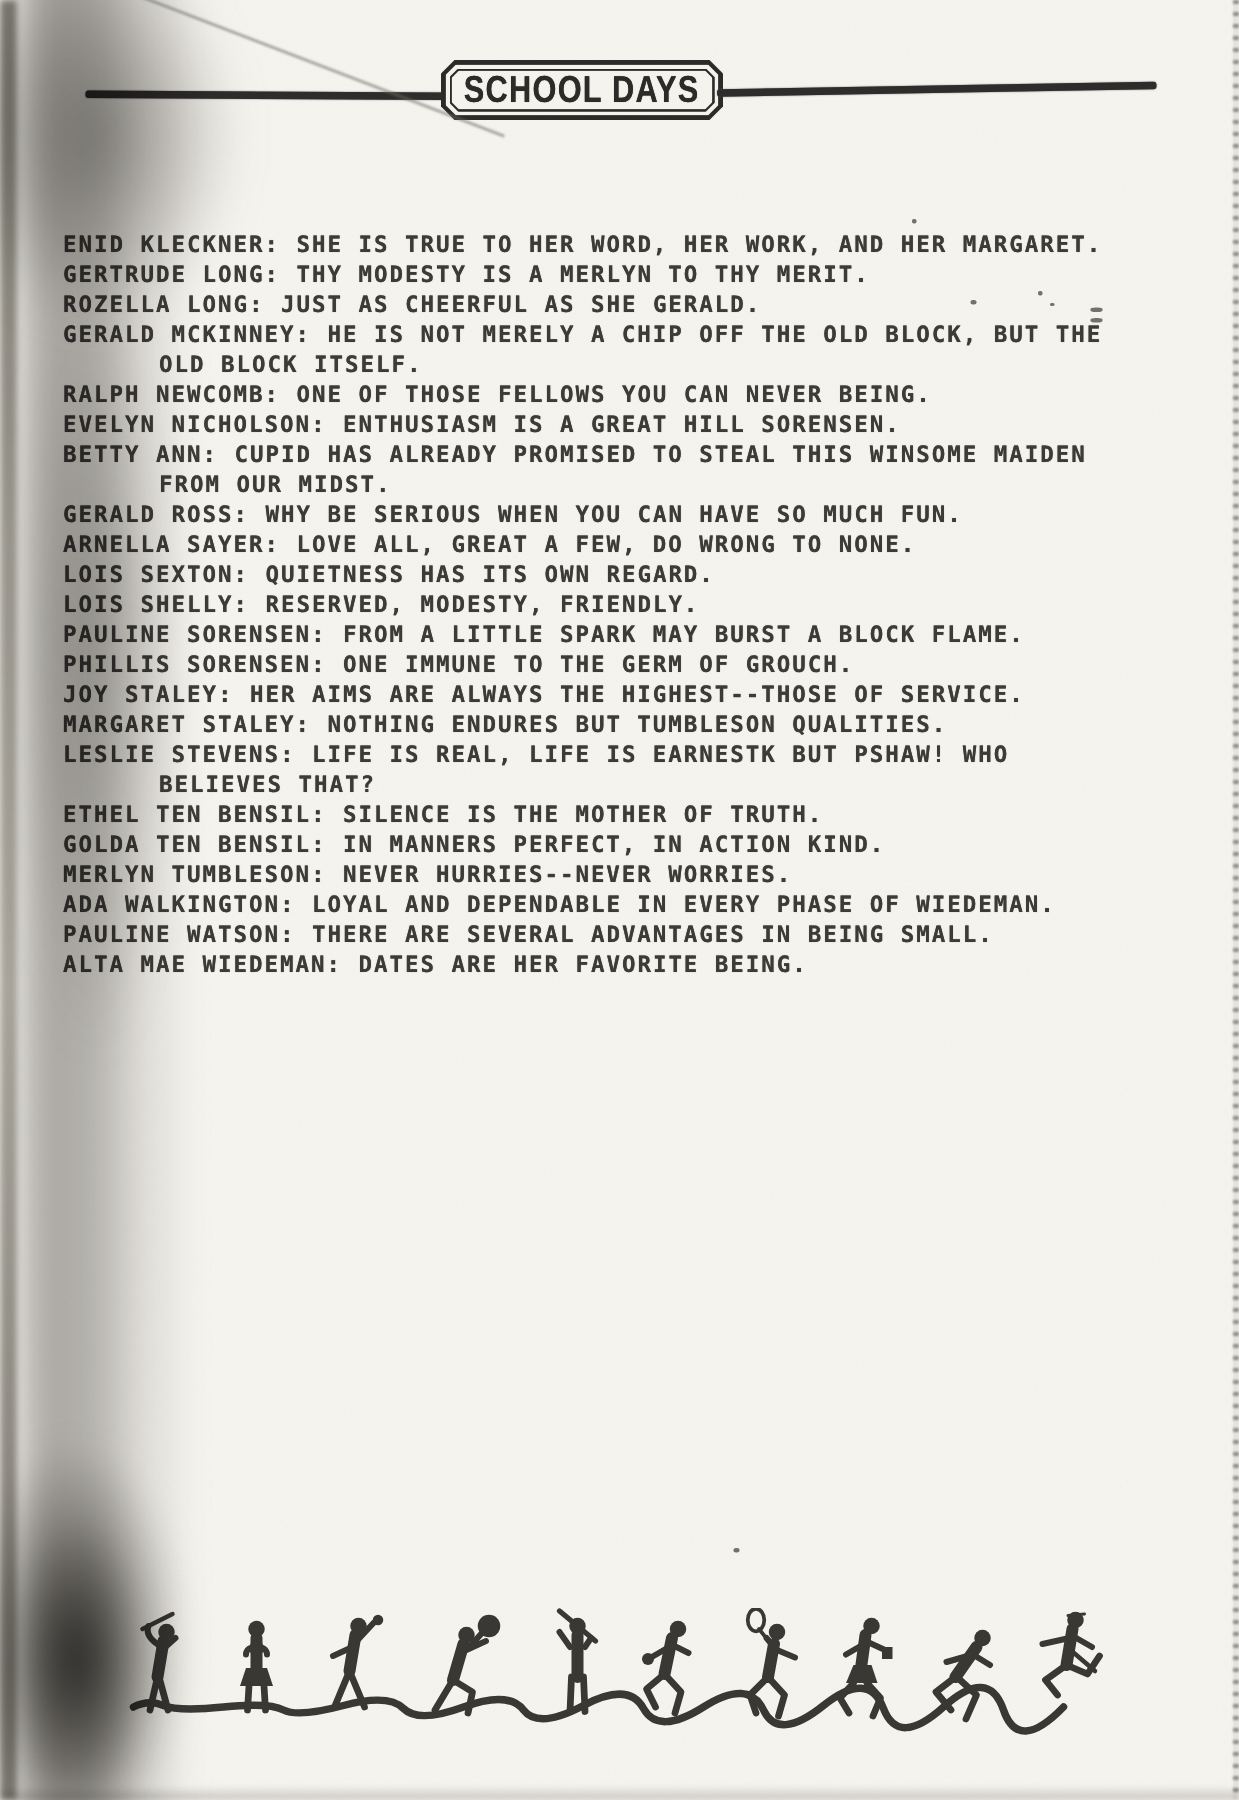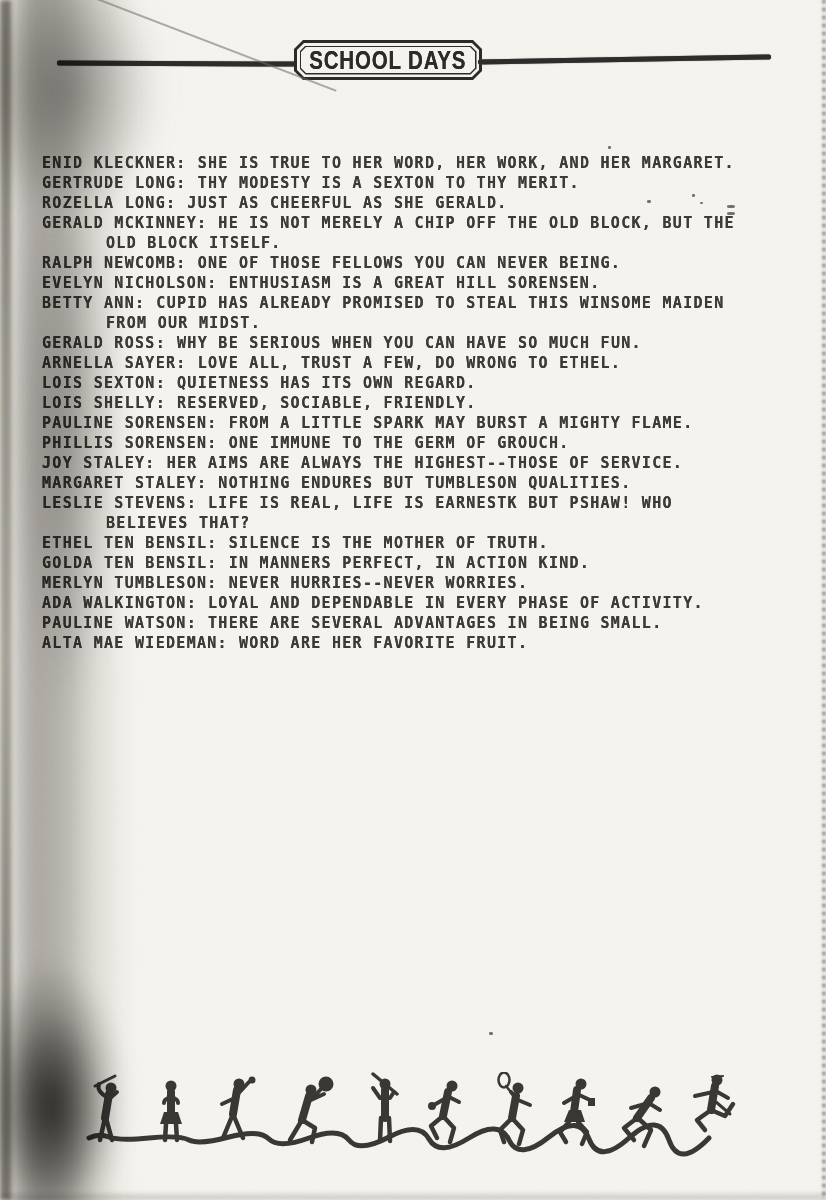--- a/index.html
+++ b/index.html
@@ -65,21 +65,21 @@
     </div>
     <div class="rule" id="rule-right"></div>
   </div>
 
   <main id="entries">
     <div class="entry">
       <span class="nm">ENID KLECKNER:</span><span class="qt">SHE IS TRUE TO HER WORD, HER WORK, AND HER MARGARET.</span>
     </div>
 
     <div class="entry">
-      <span class="nm">GERTRUDE LONG:</span><span class="qt">THY MODESTY IS A SEXTON TO THY MERIT.</span>
+      <span class="nm">GERTRUDE LONG:</span><span class="qt">THY MODESTY IS A MERLYN TO THY MERIT.</span>
     </div>
 
     <div class="entry">
       <span class="nm">ROZELLA LONG:</span><span class="qt">JUST AS CHEERFUL AS SHE GERALD.</span>
     </div>
 
     <div class="entry">
       <span class="nm">GERALD MCKINNEY:</span><span class="qt">HE IS NOT MERELY A CHIP OFF THE OLD BLOCK, BUT THE OLD BLOCK ITSELF.</span>
     </div>
 
@@ -93,33 +93,33 @@
 
     <div class="entry">
       <span class="nm">BETTY ANN:</span><span class="qt">CUPID HAS ALREADY PROMISED TO STEAL THIS WINSOME MAIDEN FROM OUR MIDST.</span>
     </div>
 
     <div class="entry">
       <span class="nm">GERALD ROSS:</span><span class="qt">WHY BE SERIOUS WHEN YOU CAN HAVE SO MUCH FUN.</span>
     </div>
 
     <div class="entry">
-      <span class="nm">ARNELLA SAYER:</span><span class="qt">LOVE ALL, TRUST A FEW, DO WRONG TO ETHEL.</span>
+      <span class="nm">ARNELLA SAYER:</span><span class="qt">LOVE ALL, GREAT A FEW, DO WRONG TO NONE.</span>
     </div>
 
     <div class="entry">
       <span class="nm">LOIS SEXTON:</span><span class="qt">QUIETNESS HAS ITS OWN REGARD.</span>
     </div>
 
     <div class="entry">
-      <span class="nm">LOIS SHELLY:</span><span class="qt">RESERVED, SOCIABLE, FRIENDLY.</span>
-    </div>
-
-    <div class="entry">
-      <span class="nm">PAULINE SORENSEN:</span><span class="qt">FROM A LITTLE SPARK MAY BURST A MIGHTY FLAME.</span>
+      <span class="nm">LOIS SHELLY:</span><span class="qt">RESERVED, MODESTY, FRIENDLY.</span>
+    </div>
+
+    <div class="entry">
+      <span class="nm">PAULINE SORENSEN:</span><span class="qt">FROM A LITTLE SPARK MAY BURST A BLOCK FLAME.</span>
     </div>
 
     <div class="entry">
       <span class="nm">PHILLIS SORENSEN:</span><span class="qt">ONE IMMUNE TO THE GERM OF GROUCH.</span>
     </div>
 
     <div class="entry">
       <span class="nm">JOY STALEY:</span><span class="qt">HER AIMS ARE ALWAYS THE HIGHEST--THOSE OF SERVICE.</span>
     </div>
 
@@ -137,29 +137,29 @@
 
     <div class="entry">
       <span class="nm">GOLDA TEN BENSIL:</span><span class="qt">IN MANNERS PERFECT, IN ACTION KIND.</span>
     </div>
 
     <div class="entry">
       <span class="nm">MERLYN TUMBLESON:</span><span class="qt">NEVER HURRIES--NEVER WORRIES.</span>
     </div>
 
     <div class="entry">
-      <span class="nm">ADA WALKINGTON:</span><span class="qt">LOYAL AND DEPENDABLE IN EVERY PHASE OF ACTIVITY.</span>
+      <span class="nm">ADA WALKINGTON:</span><span class="qt">LOYAL AND DEPENDABLE IN EVERY PHASE OF WIEDEMAN.</span>
     </div>
 
     <div class="entry">
       <span class="nm">PAULINE WATSON:</span><span class="qt">THERE ARE SEVERAL ADVANTAGES IN BEING SMALL.</span>
     </div>
 
     <div class="entry">
-      <span class="nm">ALTA MAE WIEDEMAN:</span><span class="qt">WORD ARE HER FAVORITE FRUIT.</span>
+      <span class="nm">ALTA MAE WIEDEMAN:</span><span class="qt">DATES ARE HER FAVORITE BEING.</span>
     </div>
   </main>
 
   <svg id="figures" width="662" height="100" viewBox="0 0 662 100" stroke="#3a3835" fill="#3a3835" stroke-linecap="round" stroke-linejoin="round">
     <path fill="none" stroke-width="5" d="M4,66 q10,-5 20,-1 t40,1 t40,2 t40,-3 t40,2 t40,-1 t40,2 t40,-3 t40,2 t40,-1 t40,2 t40,-3 t40,2 t40,-1 t40,2 t40,-2"></path>
     <g>
       <circle cx="26" cy="16" r="5.5" stroke="none"></circle>
         <path d="M24,22 L20,46" fill="none" stroke-width="8"></path>
       <path d="M23,26 C16,22 12,17 14,12 M23,28 L32,20" fill="none" stroke-width="4"></path>
       <path d="M10,14 L30,4" fill="none" stroke-width="3"></path>

